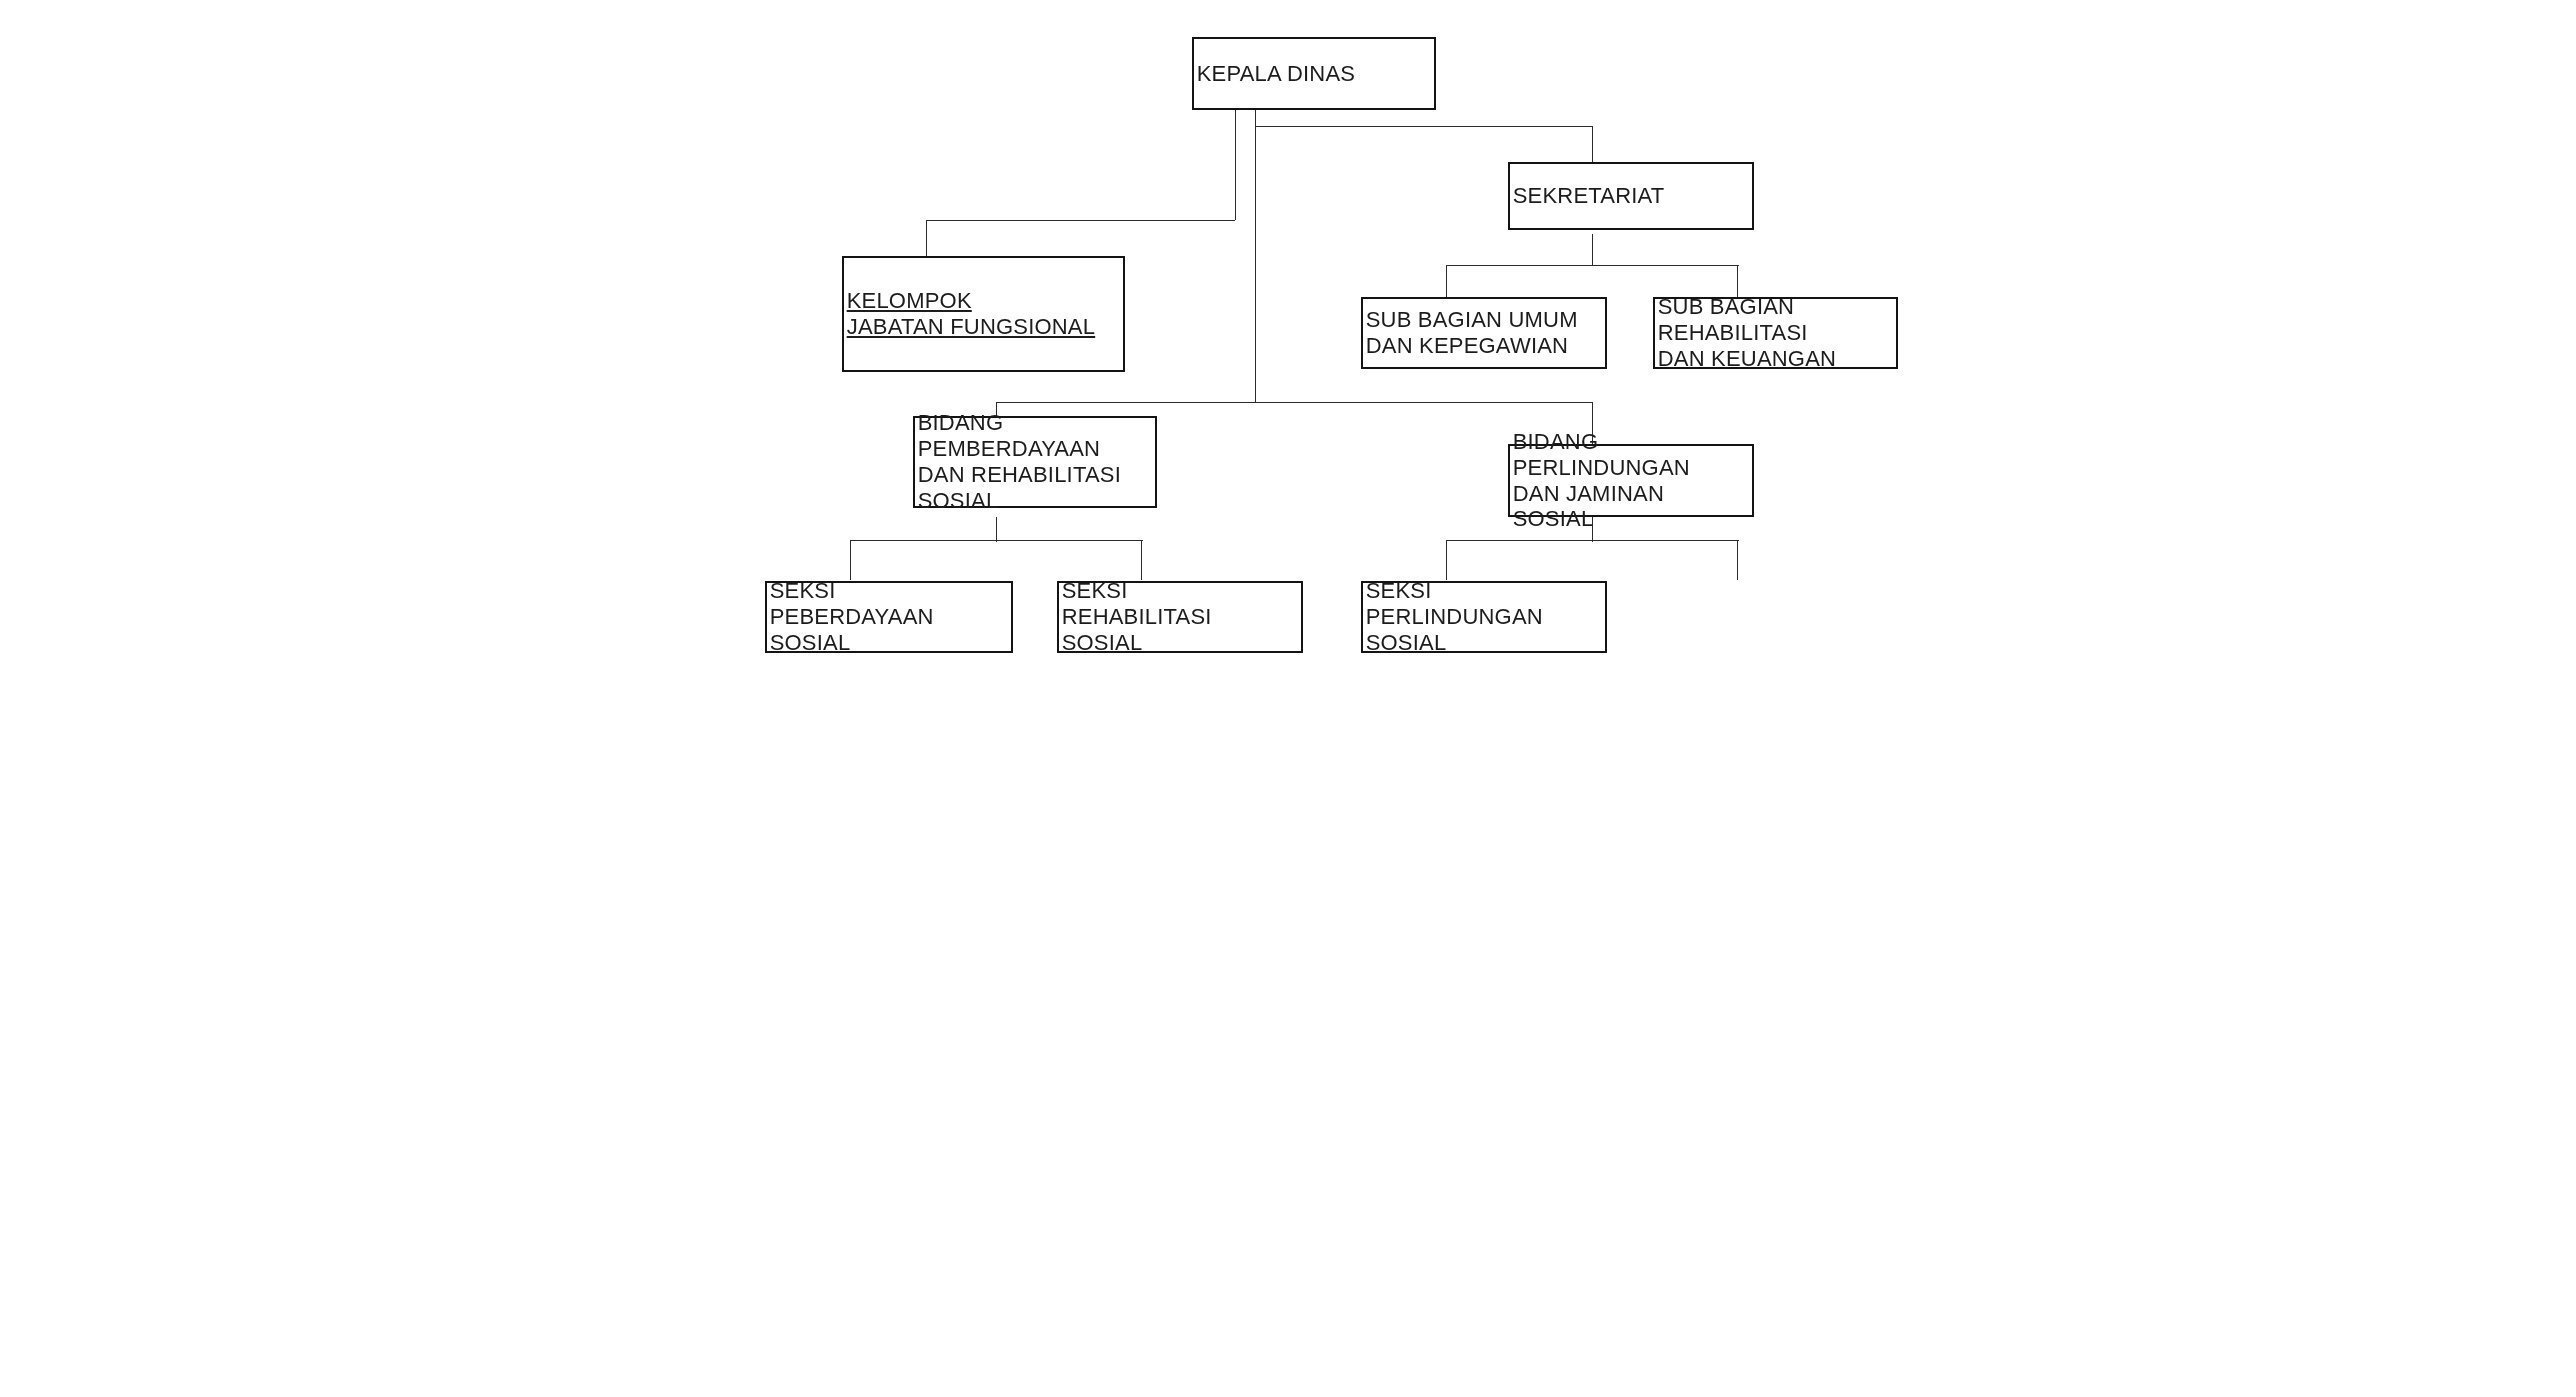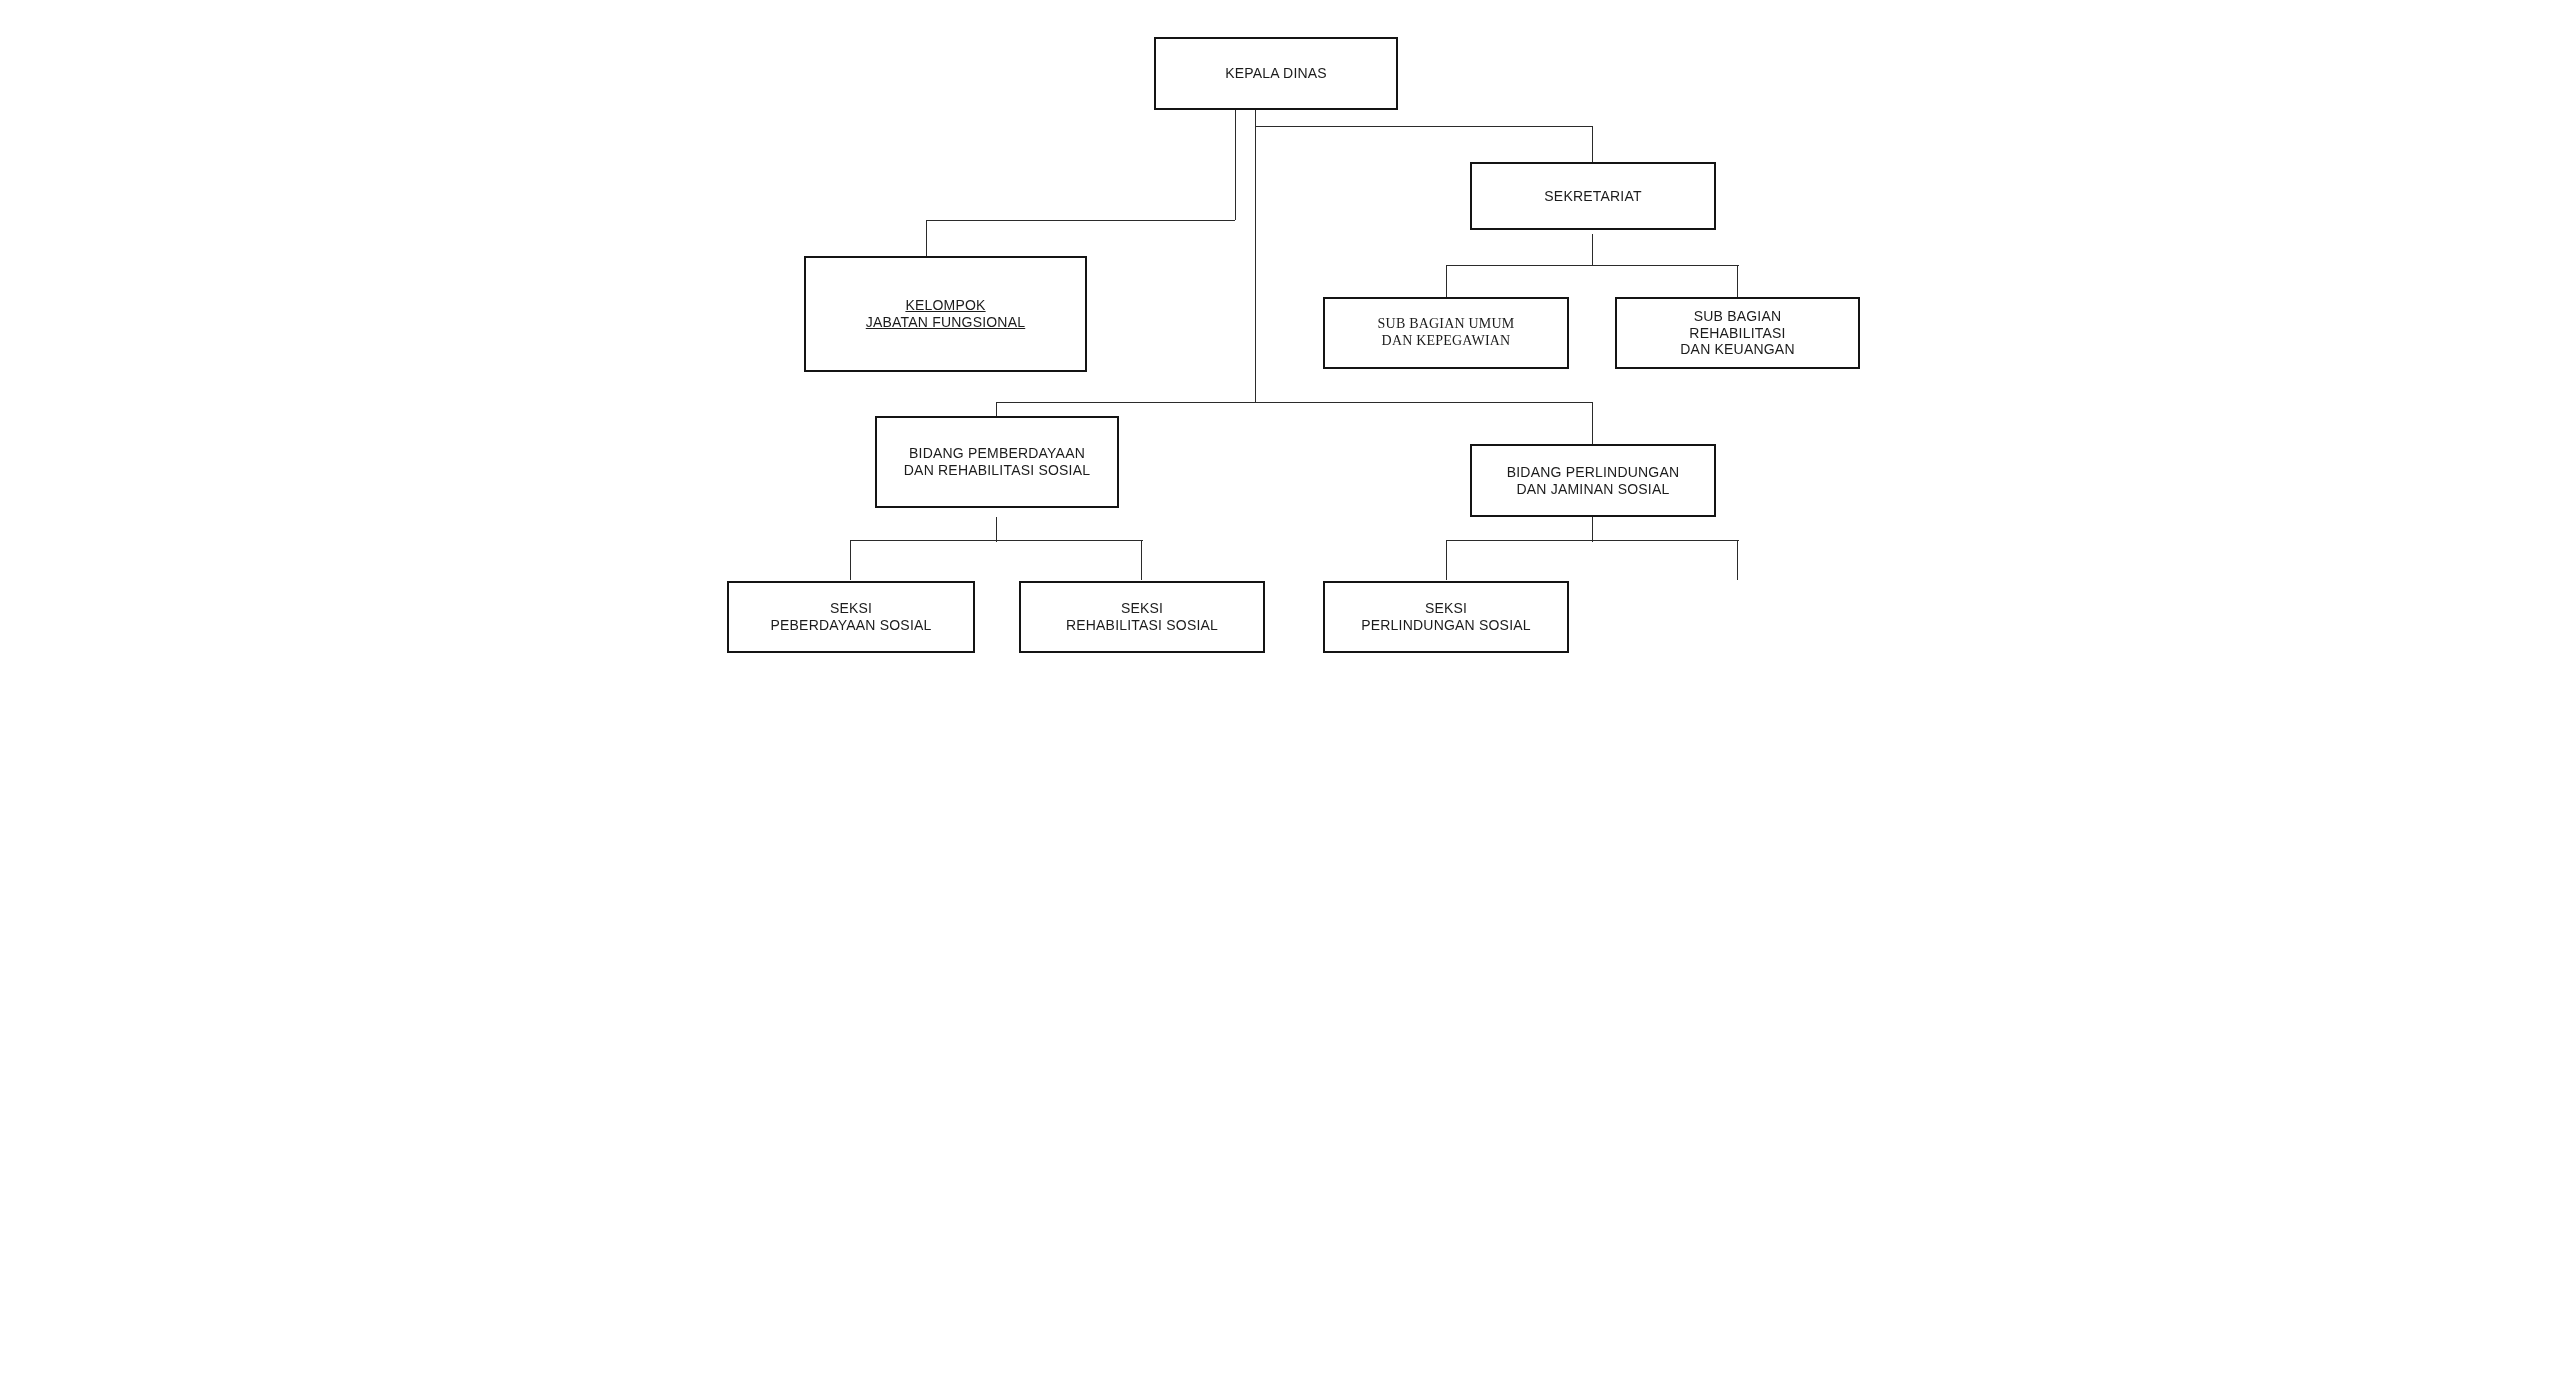--- a/index.html
+++ b/index.html
@@ -17,44 +17,44 @@
     overflow: hidden;
   }
   .node {
     position: absolute;
     box-sizing: border-box;
     background: #ffffff;
     border: 2.7px solid #141414;
     display: flex;
     align-items: center;
     justify-content: center;
-    text-align: center;
     color: #1c1c1c;
-    font-size: 14px;
+    font-size: 22px;
     line-height: 1.18;
     letter-spacing: 0.2px;
     padding: 1.3px 2.7px;
+    margin-left: 38px;
   }
   .node span {
     white-space: pre-line;
     display: block;
     width: 100%;
   }
   .cline {
     position: absolute;
     background: #2b2b2b;
   }
   .v { width: 1.3px; }
   .h { height: 1.3px; }
 
   
   .n-kepala       { left: 510px;  top: 37px;  width: 244px; height: 73px; }
   .n-sekretariat  { left: 826px; top: 162px; width: 246px; height: 68px; }
   .n-kelompok     { left: 160px;  top: 256px; width: 283px; height: 116px; text-decoration: underline; }
-  .n-sbu          { left: 679px; top: 297px; width: 246px; height: 72px; font-family: Liberation Serif, serif; }
+  .n-sbu          { left: 679px; top: 297px; width: 246px; height: 72px; }
   .n-sbp          { left: 971px; top: 297px; width: 245px; height: 72px; }
   .n-bps          { left: 231px;  top: 416px; width: 244px; height: 92px; }
   .n-bpj          { left: 826px; top: 444px; width: 246px; height: 73px; }
   .n-s1           { left: 83px;  top: 581px; width: 248px; height: 72px; }
   .n-s2           { left: 375px;  top: 581px; width: 246px; height: 72px; }
   .n-s3           { left: 679px; top: 581px; width: 246px; height: 72px; }
   .n-s4           { left: 971px; top: 581px; width: 245px; height: 72px; }
 </style>
 </head>
 <body>

